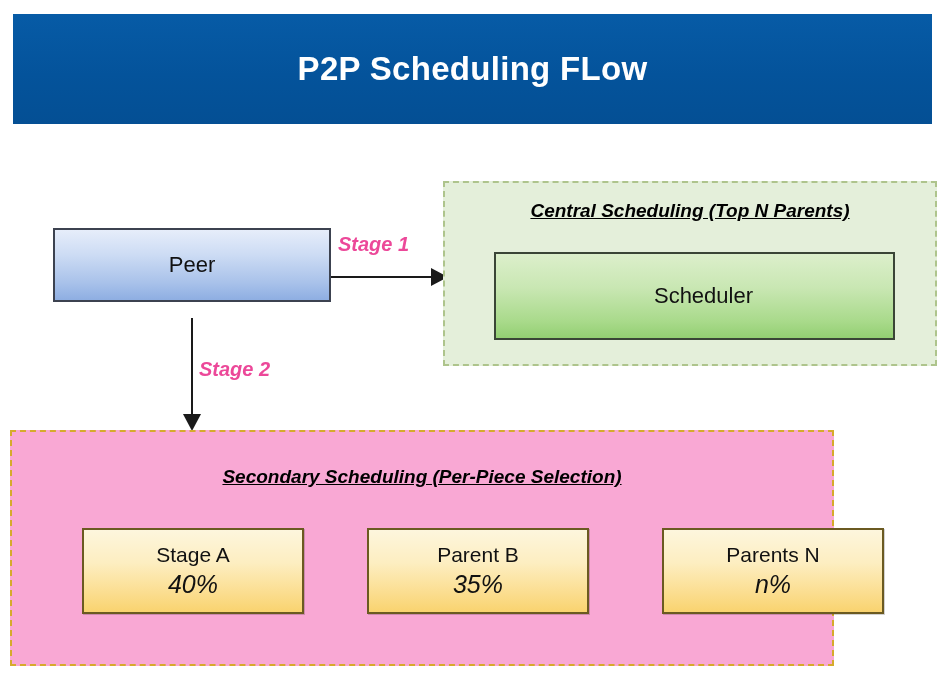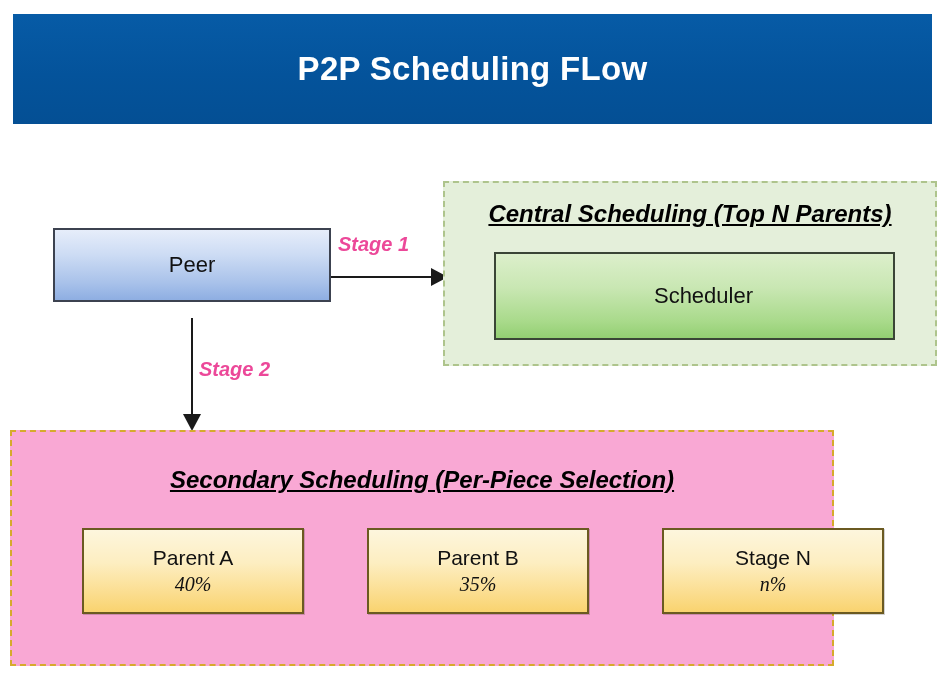--- a/index.html
+++ b/index.html
@@ -63,21 +63,21 @@
     width: 824px;
     height: 236px;
     background: #f9a8d4;
     border: 2px dashed #d6aa2c;
   }
   .region-title {
     position: absolute;
     left: 0;
     right: 0;
     text-align: center;
-    font-size: 24px;
+    font-size: 19px;
     font-weight: bold;
     font-style: italic;
     text-decoration: underline;
     color: #000000;
     font-family: "Liberation Sans", sans-serif;
     white-space: nowrap;
   }
   .region-green .region-title { top: 17px; }
   .region-yellow .region-title { top: 34px; }
 
@@ -126,24 +126,24 @@
     background: linear-gradient(180deg, #fdf6dd 0%, #fdeec1 40%, #fbdd8e 78%, #f9d36f 100%);
     box-shadow: 1px 1px 0 rgba(0,0,0,0.18);
   }
   .node-parent .node-label {
     font-size: 21px;
     font-weight: normal;
     line-height: 1.25;
     font-family: "Liberation Sans", sans-serif;
   }
   .node-parent .node-sub {
-    font-size: 20px;
+    font-size: 25px;
     font-style: italic;
     line-height: 1.3;
-    font-family: Liberation Serif, serif;
+    font-family: Liberation Sans, sans-serif;
   }
   #parent-a { left: 70px; }
   #parent-b { left: 355px; }
   #parent-c { left: 650px; }
 
   
   .conn-line {
     position: absolute;
     background: #1a1a1a;
   }
@@ -205,28 +205,28 @@
     <div class="region-title">Central Scheduling (Top N Parents)</div>
     <div class="node node-scheduler">
       <div class="node-label">Scheduler</div>
     </div>
   </div>
 
   <div class="region region-yellow">
     <div class="region-title">Secondary Scheduling (Per-Piece Selection)</div>
 
     <div class="node node-parent" id="parent-a">
-      <div class="node-label">Parent A</div>
+      <div class="node-label">Stage A</div>
       <div class="node-sub">40%</div>
     </div>
 
     <div class="node node-parent" id="parent-b">
       <div class="node-label">Parent B</div>
       <div class="node-sub">35%</div>
     </div>
 
     <div class="node node-parent" id="parent-c">
-      <div class="node-label">Stage N</div>
+      <div class="node-label">Parents N</div>
       <div class="node-sub">n%</div>
     </div>
   </div>
 
 </div>
 
 </body></html>

